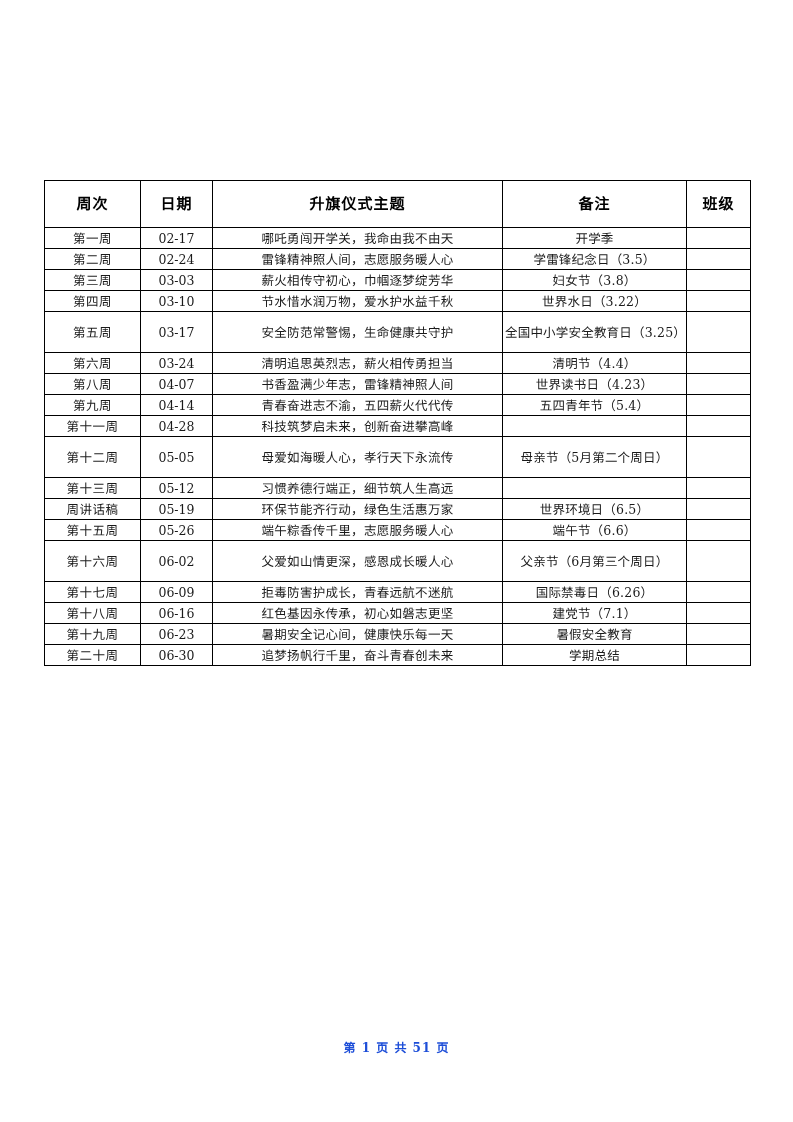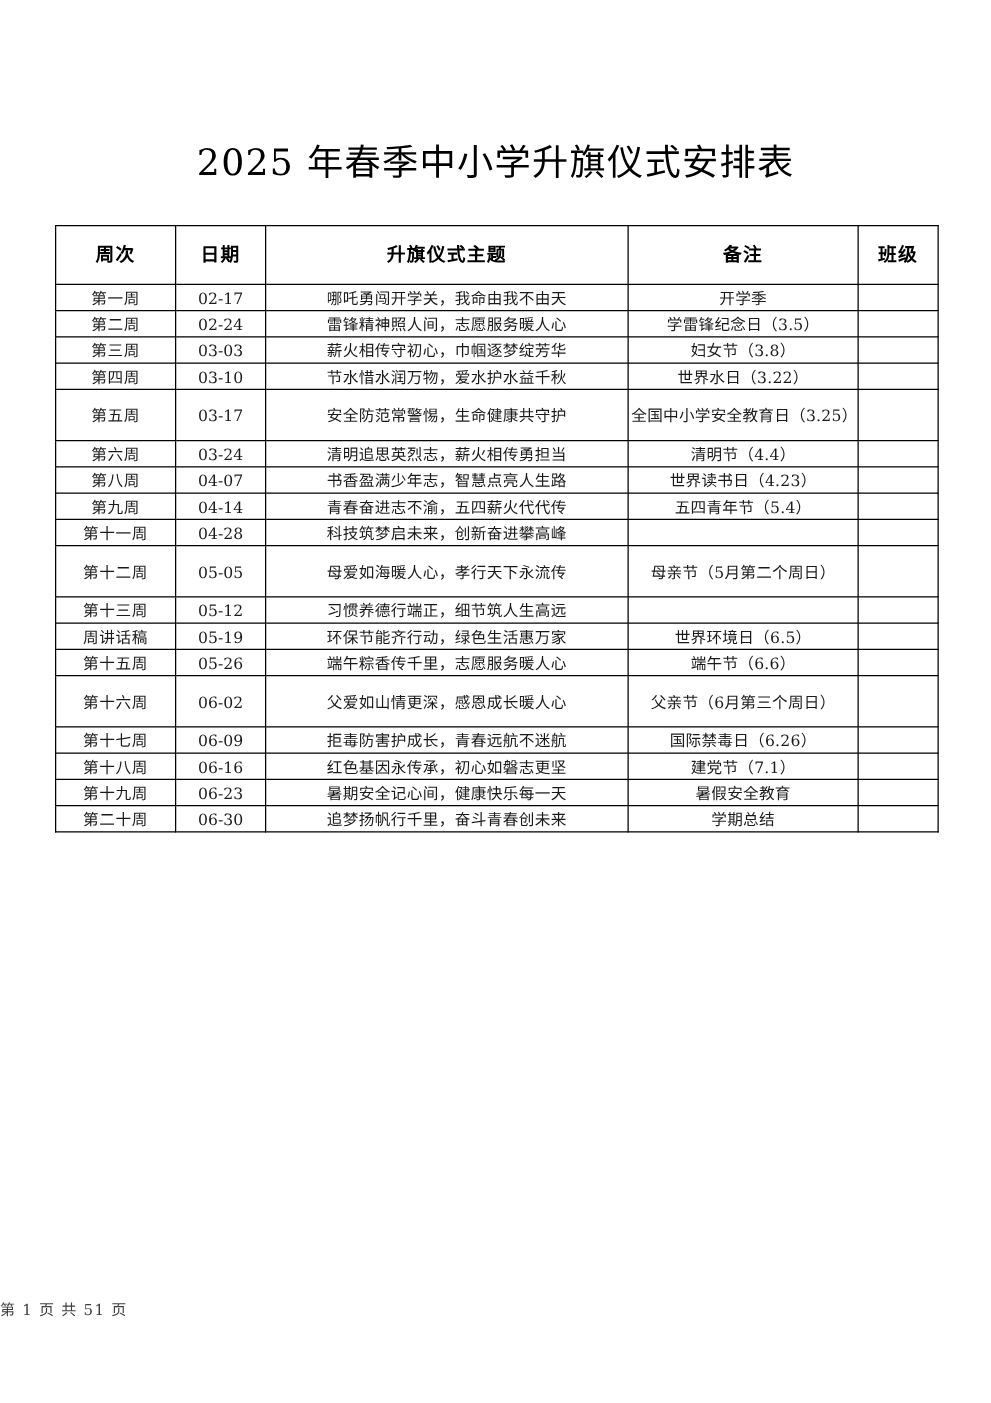--- a/index.html
+++ b/index.html
@@ -111,34 +111,34 @@
     color: #c00000;
     font-weight: bold;
   }
 
   
   .page-footer {
     position: absolute;
     left: 0;
     top: 1040px;
     width: 793px;
-    text-align: left;
+    text-align: center;
     font-size: 12px;
     line-height: 16px;
-    color: #404040;
-    letter-spacing: 1px;
-    font-family: "DejaVu Serif", "Liberation Serif", serif;
+    color: #1d4ed8;
+    letter-spacing: 1px;
+    font-family: "DejaVu Serif", "Liberation Serif", serif;
+    font-weight: bold;
   }
 </style>
 </head>
 <body>
 
 <div class="page">
 
-  <h1 class="doc-title">2025 年春季中小学升旗仪式安排表</h1>
 
 
   <div class="table-wrap">
     <table class="schedule">
       <colgroup>
         <col class="c-week">
         <col class="c-date">
         <col class="c-theme">
         <col class="c-note">
         <col class="c-class">
@@ -191,21 +191,21 @@
           <tr>
             <td class="cell-week">第六周</td>
             <td class="cell-date">03-24</td>
             <td class="cell-theme">清明追思英烈志，薪火相传勇担当</td>
             <td class="cell-note">清明节（4.4）</td>
             <td class="cell-class"></td>
           </tr>
           <tr>
             <td class="cell-week">第八周</td>
             <td class="cell-date">04-07</td>
-            <td class="cell-theme">书香盈满少年志，智慧点亮人生路</td>
+            <td class="cell-theme">书香盈满少年志，雷锋精神照人间</td>
             <td class="cell-note">世界读书日（4.23）</td>
             <td class="cell-class"></td>
           </tr>
           <tr>
             <td class="cell-week">第九周</td>
             <td class="cell-date">04-14</td>
             <td class="cell-theme">青春奋进志不渝，五四薪火代代传</td>
             <td class="cell-note">五四青年节（5.4）</td>
             <td class="cell-class"></td>
           </tr>

